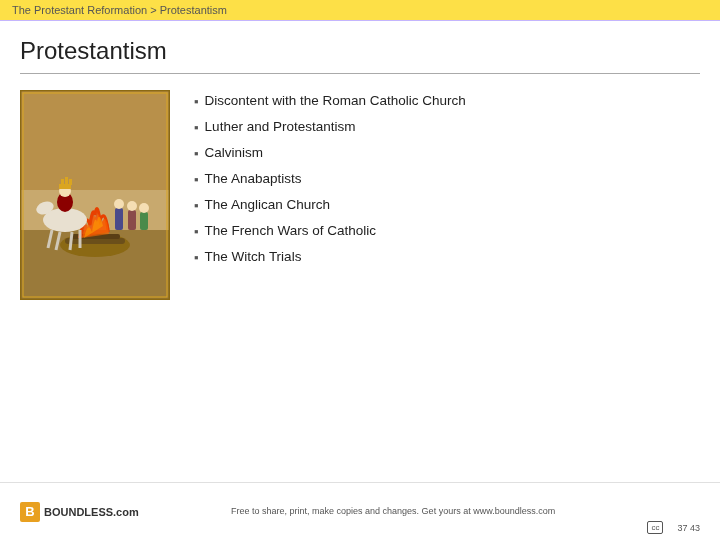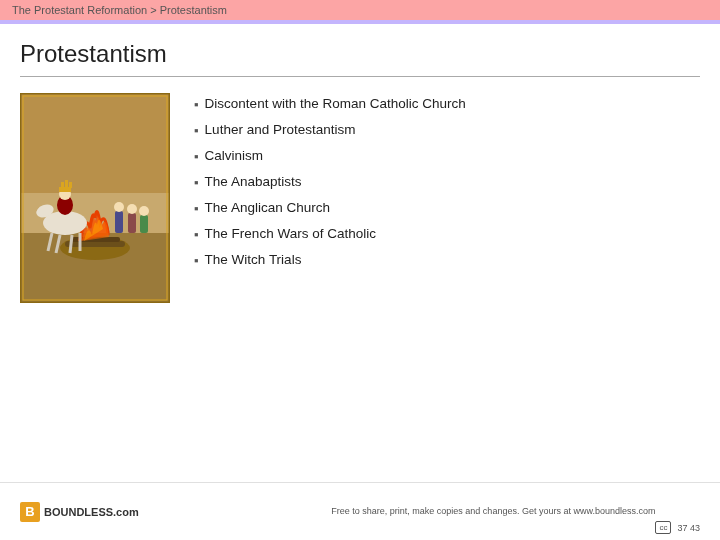--- a/index.html
+++ b/index.html
@@ -9,22 +9,22 @@
       height: 540px;
       font-family: Arial, Helvetica, sans-serif;
       background: #ffffff;
       font-size: 13px;
       color: #222;
       overflow: hidden;
     }
 
     
     #top-bar {
-      background: #fca5a5;
-      border-bottom: 4px solid #c4b5fd;
+      background: #fde047;
+      border-bottom: 1px solid #c4b5fd;
       padding: 4px 12px;
       font-size: 11px;
       color: #555;
     }
 
     #top-bar span {
       color: #555;
     }
 
     
@@ -134,36 +134,36 @@
       font-weight: bold;
       width: 20px;
       height: 20px;
       display: flex;
       align-items: center;
       justify-content: center;
       border-radius: 2px;
     }
 
     #footer-text {
-      text-align: right;
+      text-align: center;
       flex: 1;
       font-size: 9px;
       color: #555;
       line-height: 1.4;
     }
 
     #footer-text a {
       color: #3a6ea8;
       text-decoration: underline;
     }
 
     #footer-icons {
       display: flex;
       align-items: center;
-      gap: 6px;
+      gap: 14px;
       font-size: 9px;
       color: #555;
       margin-top: 32px;
     }
 
     .cc-badge {
       border: 1px solid #555;
       border-radius: 2px;
       padding: 1px 3px;
       font-size: 8px;

